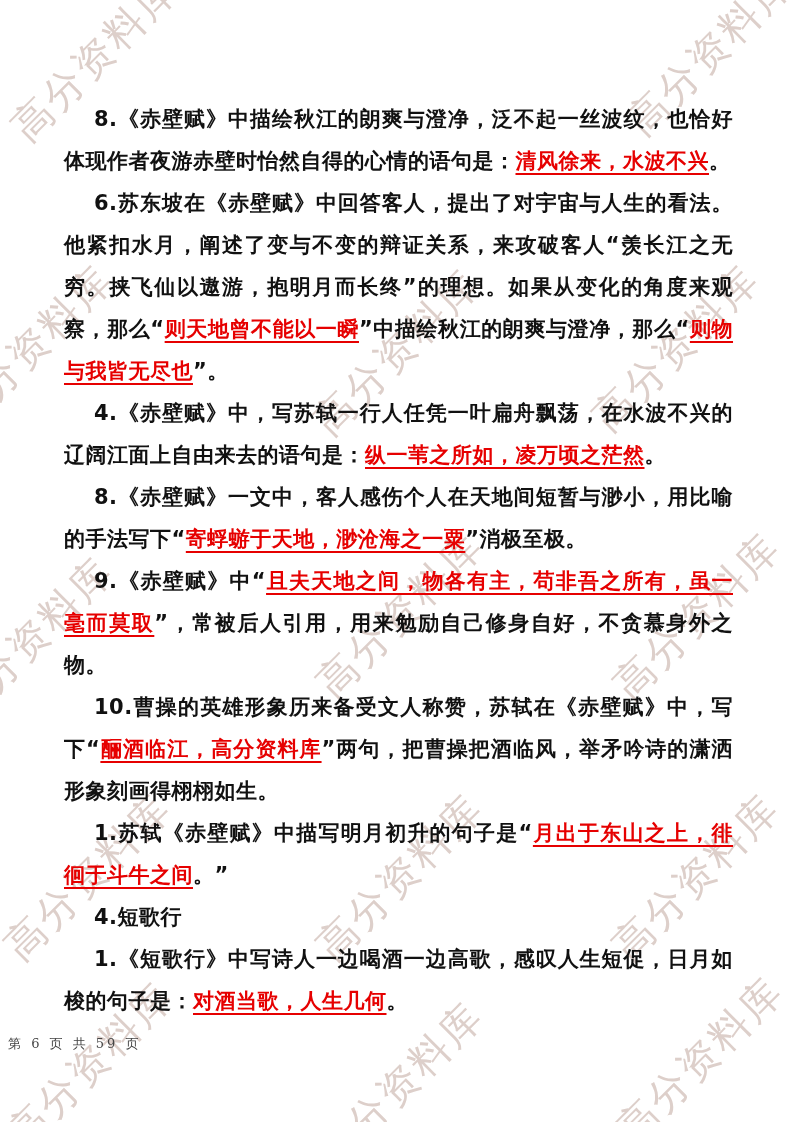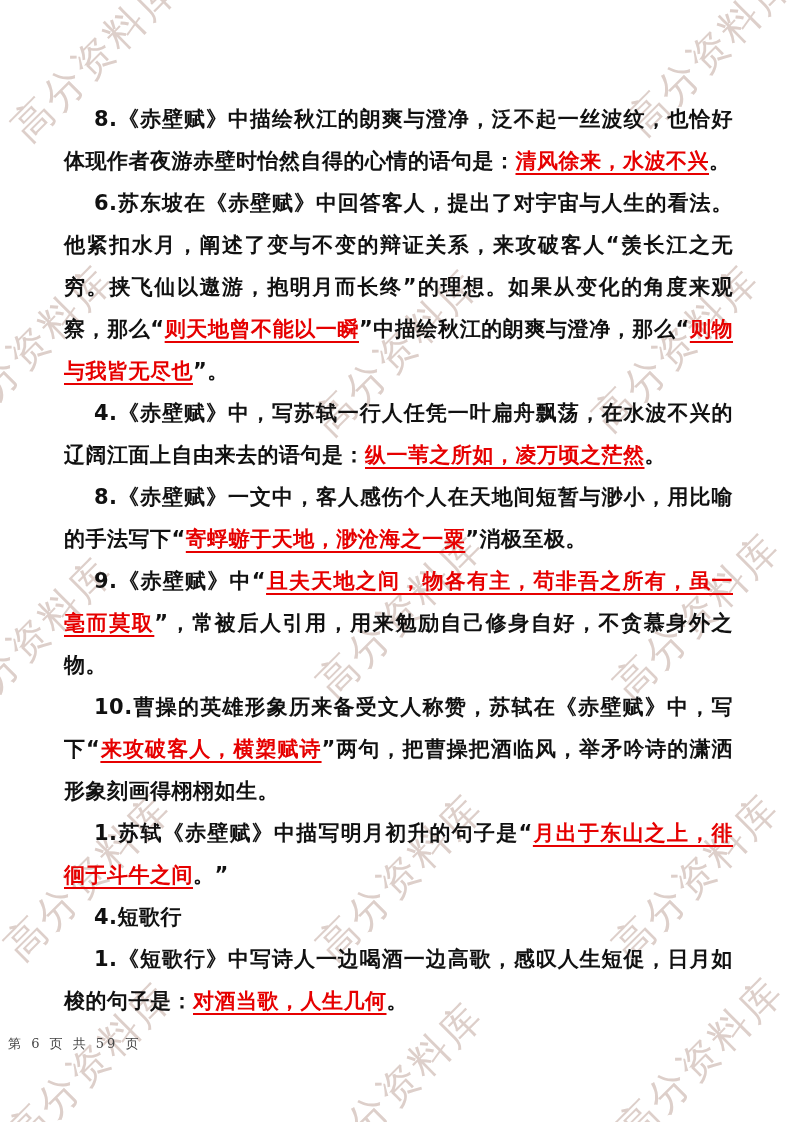--- a/index.html
+++ b/index.html
@@ -86,21 +86,21 @@
       <div class="watermark" style="left: 90px; top: 1065px;">高分资料库</div>
       <div class="watermark" style="left: 400px; top: 1085px;">高分资料库</div>
       <div class="watermark" style="left: 700px; top: 1060px;">高分资料库</div>
     </div>
   <div class="content">
       <p class="para"><span class="normal">8.《赤壁赋》中描绘秋江的朗爽与澄净，泛不起一丝波纹，也恰好体现作者夜游赤壁时怡然自得的心情的语句是：</span><span class="answer">清风徐来，水波不兴</span><span class="normal">。</span></p>
       <p class="para"><span class="normal">6.苏东坡在《赤壁赋》中回答客人，提出了对宇宙与人生的看法。他紧扣水月，阐述了变与不变的辩证关系，来攻破客人“羡长江之无穷。挟飞仙以遨游，抱明月而长终”的理想。如果从变化的角度来观察，那么“</span><span class="answer">则天地曾不能以一瞬</span><span class="normal">”中描绘秋江的朗爽与澄净，那么“</span><span class="answer">则物与我皆无尽也</span><span class="normal">”。</span></p>
       <p class="para"><span class="normal">4.《赤壁赋》中，写苏轼一行人任凭一叶扁舟飘荡，在水波不兴的辽阔江面上自由来去的语句是：</span><span class="answer">纵一苇之所如，凌万顷之茫然</span><span class="normal">。</span></p>
       <p class="para"><span class="normal">8.《赤壁赋》一文中，客人感伤个人在天地间短暂与渺小，用比喻的手法写下“</span><span class="answer">寄蜉蝣于天地，渺沧海之一粟</span><span class="normal">”消极至极。</span></p>
       <p class="para"><span class="normal">9.《赤壁赋》中“</span><span class="answer">且夫天地之间，物各有主，苟非吾之所有，虽一毫而莫取</span><span class="normal">”，常被后人引用，用来勉励自己修身自好，不贪慕身外之物。</span></p>
-      <p class="para"><span class="normal">10.曹操的英雄形象历来备受文人称赞，苏轼在《赤壁赋》中，写下“</span><span class="answer">来攻破客人，横槊赋诗</span><span class="normal">”两句，把曹操把酒临风，举矛吟诗的潇洒形象刻画得栩栩如生。</span></p>
+      <p class="para"><span class="normal">10.曹操的英雄形象历来备受文人称赞，苏轼在《赤壁赋》中，写下“</span><span class="answer">酾酒临江，高分资料库</span><span class="normal">”两句，把曹操把酒临风，举矛吟诗的潇洒形象刻画得栩栩如生。</span></p>
       <p class="para"><span class="normal">1.苏轼《赤壁赋》中描写明月初升的句子是“</span><span class="answer">月出于东山之上，徘徊于斗牛之间</span><span class="normal">。”</span></p>
       <p class="para"><span class="normal">4.短歌行</span></p>
       <p class="para"><span class="normal">1.《短歌行》中写诗人一边喝酒一边高歌，感叹人生短促，日月如梭的句子是：</span><span class="answer">对酒当歌，人生几何</span><span class="normal">。</span></p>
     </div>
   <div class="footer">
     <span>第 6 页 共 59 页</span>
   </div>
 </div>
 
 </body></html>

